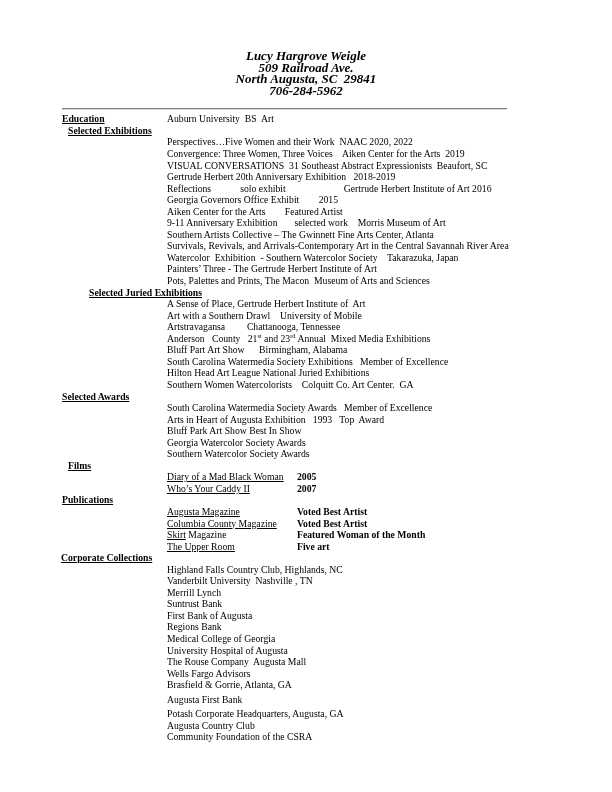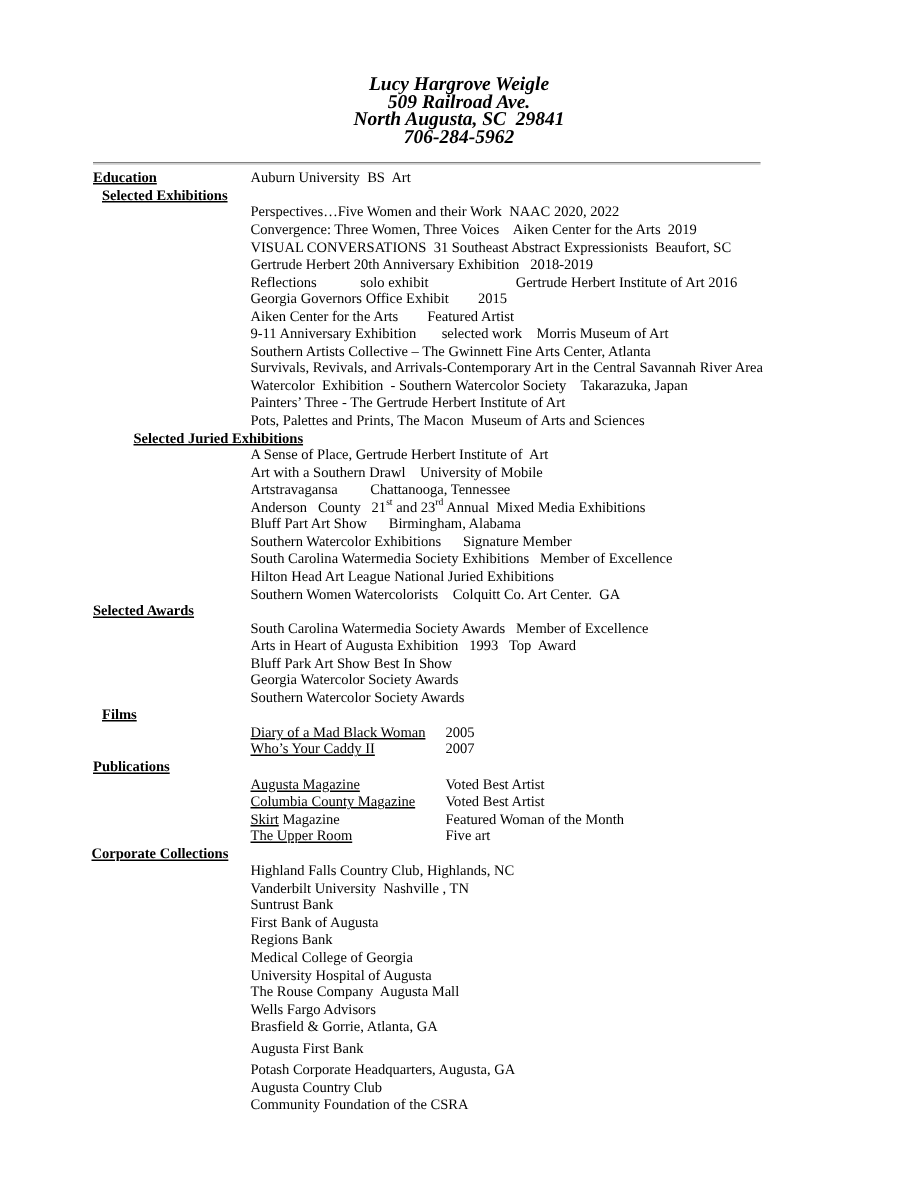--- a/index.html
+++ b/index.html
@@ -76,21 +76,21 @@
     flex: 0 0 105px;
   }
 
   
   .tworow {
     display: flex;
     white-space: pre;
     padding-left: 167px;
   }
   .tworow .c1 { flex: 0 0 130px; }
-  .tworow .c2 { flex: 0 0 auto; }
+  .tworow .c2 { flex: 0 0 auto; font-weight: bold; }
   .tworow.films .c1 { flex: 0 0 130px; }
 
   .u { text-decoration: underline; }
   sup {
     font-size: 6.4px;
     vertical-align: super;
     line-height: 0;
   }
 </style>
 </head>
@@ -131,21 +131,20 @@
     <div class="row">Pots, Palettes and Prints, The Macon  Museum of Arts and Sciences</div>
   </div>
 
   <div class="sec-head h-indent-3">Selected Juried Exhibitions</div>
   <div>
     <div class="row">A Sense of Place, Gertrude Herbert Institute of  Art</div>
     <div class="row">Art with a Southern Drawl    University of Mobile</div>
     <div class="row">Artstravagansa         Chattanooga, Tennessee</div>
     <div class="row"><span>Anderson   County   21</span><sup>st</sup><span> and 23</span><sup>rd</sup><span> Annual  Mixed Media Exhibitions</span></div>
     <div class="row">Bluff Part Art Show      Birmingham, Alabama</div>
-    <div class="row">Southern Watercolor Exhibitions      Signature Member</div>
     <div class="row">South Carolina Watermedia Society Exhibitions   Member of Excellence</div>
     <div class="row">Hilton Head Art League National Juried Exhibitions</div>
     <div class="row">Southern Women Watercolorists    Colquitt Co. Art Center.  GA</div>
   </div>
 
   <div class="sec-head h-indent-0">Selected Awards</div>
   <div>
     <div class="row">South Carolina Watermedia Society Awards   Member of Excellence</div>
     <div class="row">Arts in Heart of Augusta Exhibition   1993   Top  Award</div>
     <div class="row">Bluff Park Art Show Best In Show</div>
@@ -182,20 +181,21 @@
     <div class="tworow">
       <span class="c1"><span class="u">The Upper Room</span><span></span></span>
       <span class="c2">Five art</span>
     </div>
   </div>
 
   <div class="sec-head h-indent-2">Corporate Collections</div>
   <div>
     <div class="row">Highland Falls Country Club, Highlands, NC</div>
     <div class="row">Vanderbilt University  Nashville , TN</div>
+    <div class="row">Merrill Lynch</div>
     <div class="row">Suntrust Bank</div>
     <div class="row">First Bank of Augusta</div>
     <div class="row">Regions Bank</div>
     <div class="row">Medical College of Georgia</div>
     <div class="row">University Hospital of Augusta</div>
     <div class="row">The Rouse Company  Augusta Mall</div>
     <div class="row">Wells Fargo Advisors</div>
     <div class="row">Brasfield &amp; Gorrie, Atlanta, GA</div>
     <div class="row gap-above">Augusta First Bank</div>
     <div class="row gap-above">Potash Corporate Headquarters, Augusta, GA</div>

